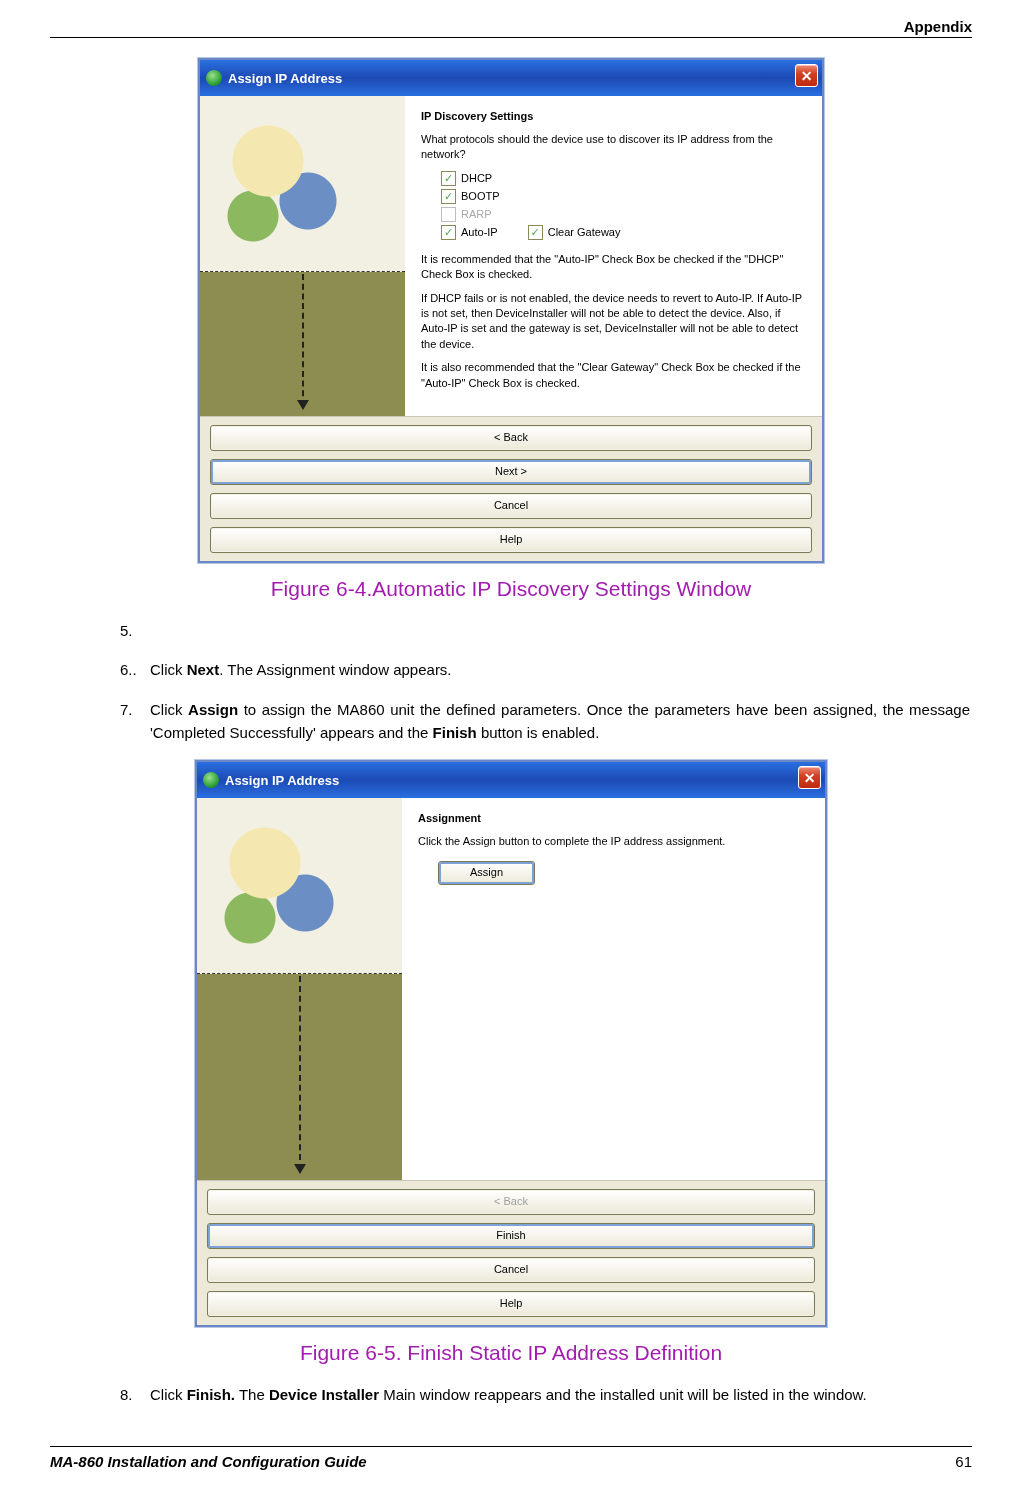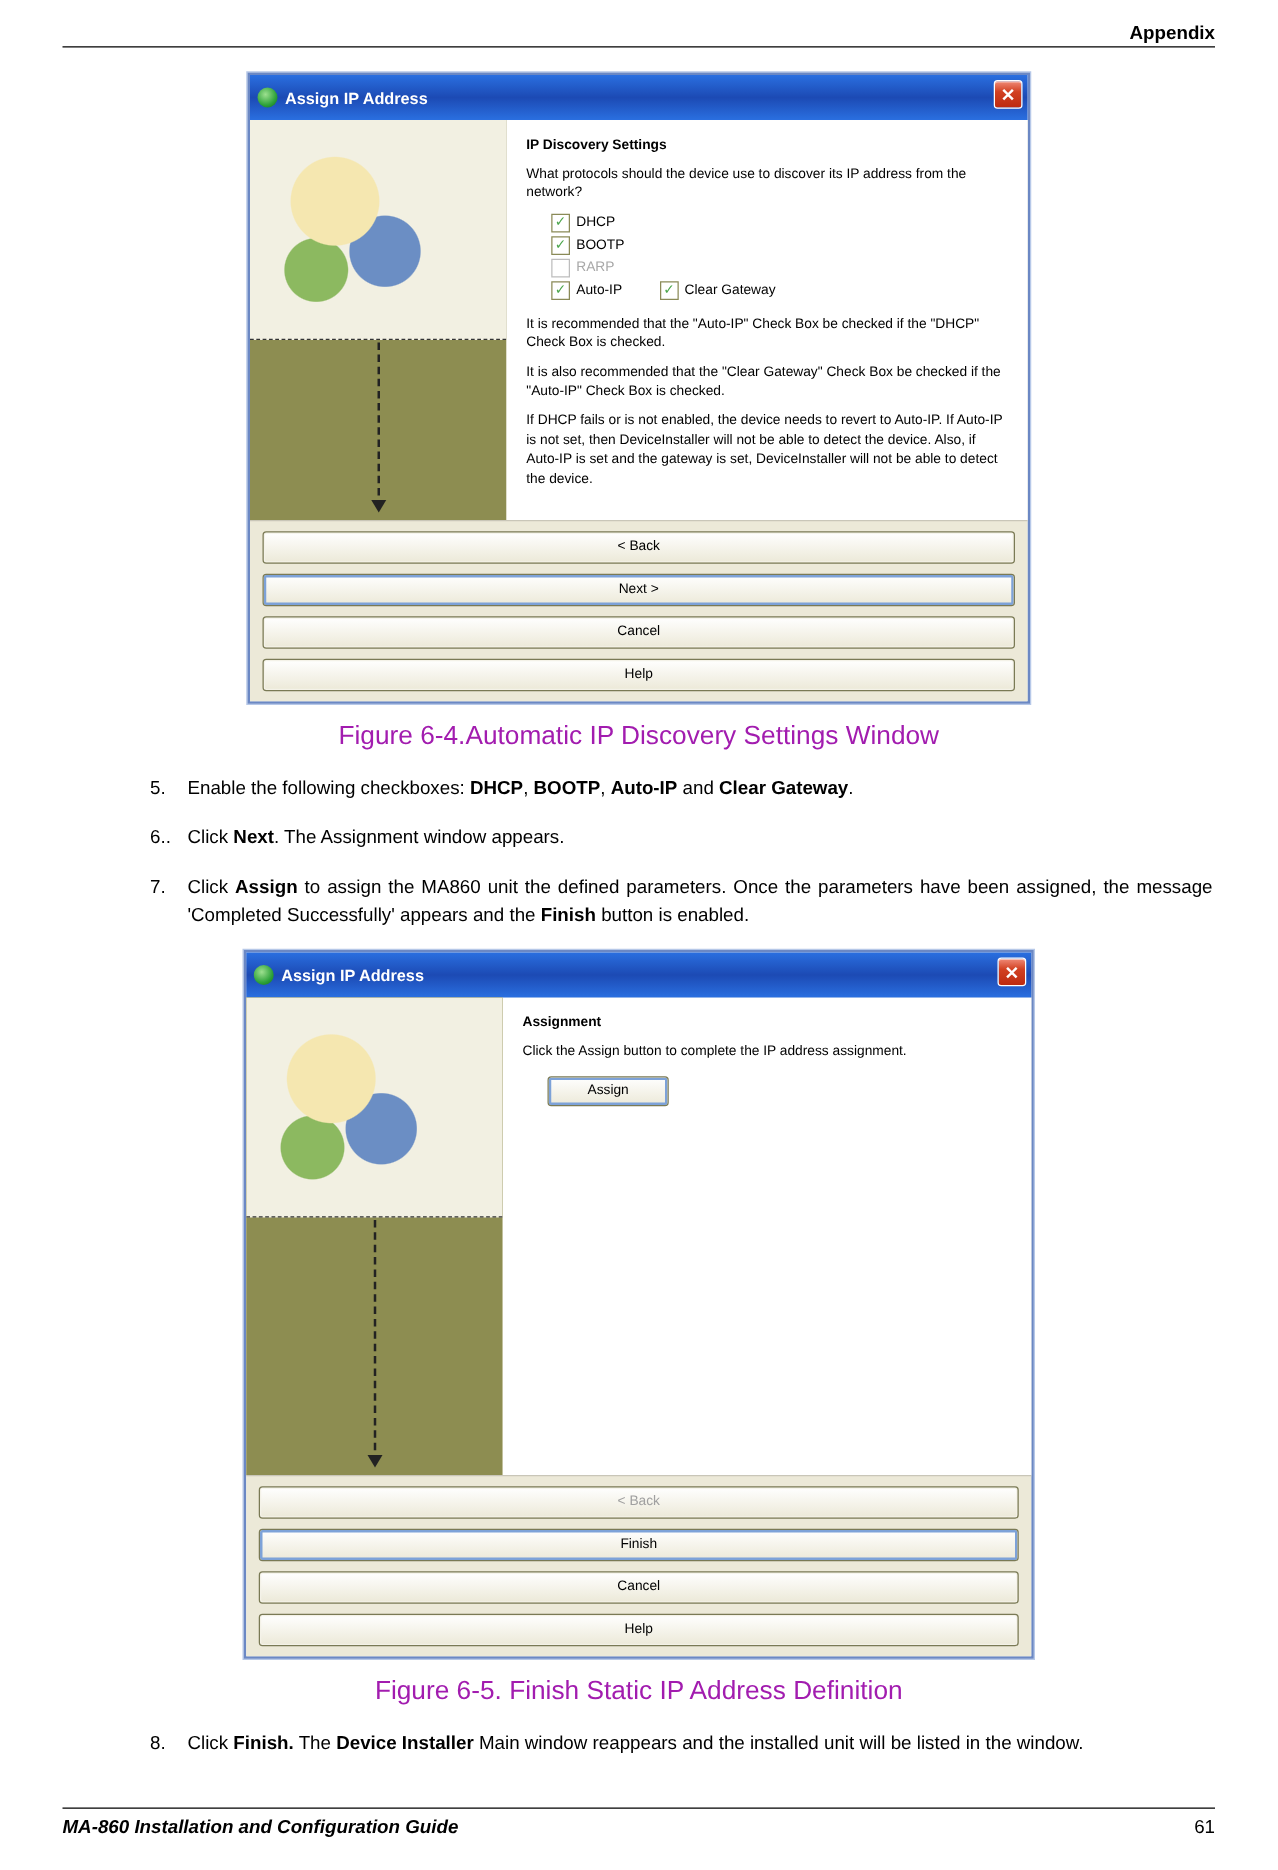--- a/index.html
+++ b/index.html
@@ -258,40 +258,37 @@
           <span class="cb">
               <span class="box">✓</span>
               <span>Auto-IP</span>
             </span>
           <span class="cb">
               <span class="box">✓</span>
               <span>Clear Gateway</span>
             </span>
         </div>
         <p style="margin-top:12px;">It is recommended that the "Auto-IP" Check Box be checked if the "DHCP" Check Box is checked.</p>
+        <p>If DHCP fails or is not enabled, the device needs to revert to Auto-IP.  If Auto-IP is not set, then DeviceInstaller will not be able to detect the device.  Also, if Auto-IP is set and the gateway is set, DeviceInstaller will not be able to detect the device.</p>
         <p>It is also recommended that the "Clear Gateway" Check Box be checked if the "Auto-IP" Check Box is checked.</p>
-        <p>If DHCP fails or is not enabled, the device needs to revert to Auto-IP.  If Auto-IP is not set, then DeviceInstaller will not be able to detect the device.  Also, if Auto-IP is set and the gateway is set, DeviceInstaller will not be able to detect the device.</p>
       </div>
     </div>
     <div class="button-row">
       <span class="xp-btn">&lt; Back</span>
       <span class="xp-btn default">Next &gt;</span>
       <span class="xp-btn">Cancel</span>
       <span class="xp-btn">Help</span>
     </div>
   </div>
 
   <div class="caption">Figure 6-4.Automatic  IP Discovery Settings Window</div>
 
   <div class="steps">
     <div class="step">
       <span class="num">5.</span>
-      <span>
-        <span>Enable the following checkboxes: </span><b>DHCP</b><span>, </span><b>BOOTP</b><span>, </span><b>Auto-IP</b><span> and </span><b>Clear Gateway</b><span>.</span>
-      </span>
     </div>
     <div class="step">
       <span class="num">6..</span>
       <span>
         <span>Click </span><b>Next</b><span>. The Assignment window appears.</span>
       </span>
     </div>
     <div class="step">
       <span class="num">7.</span>
       <span>

